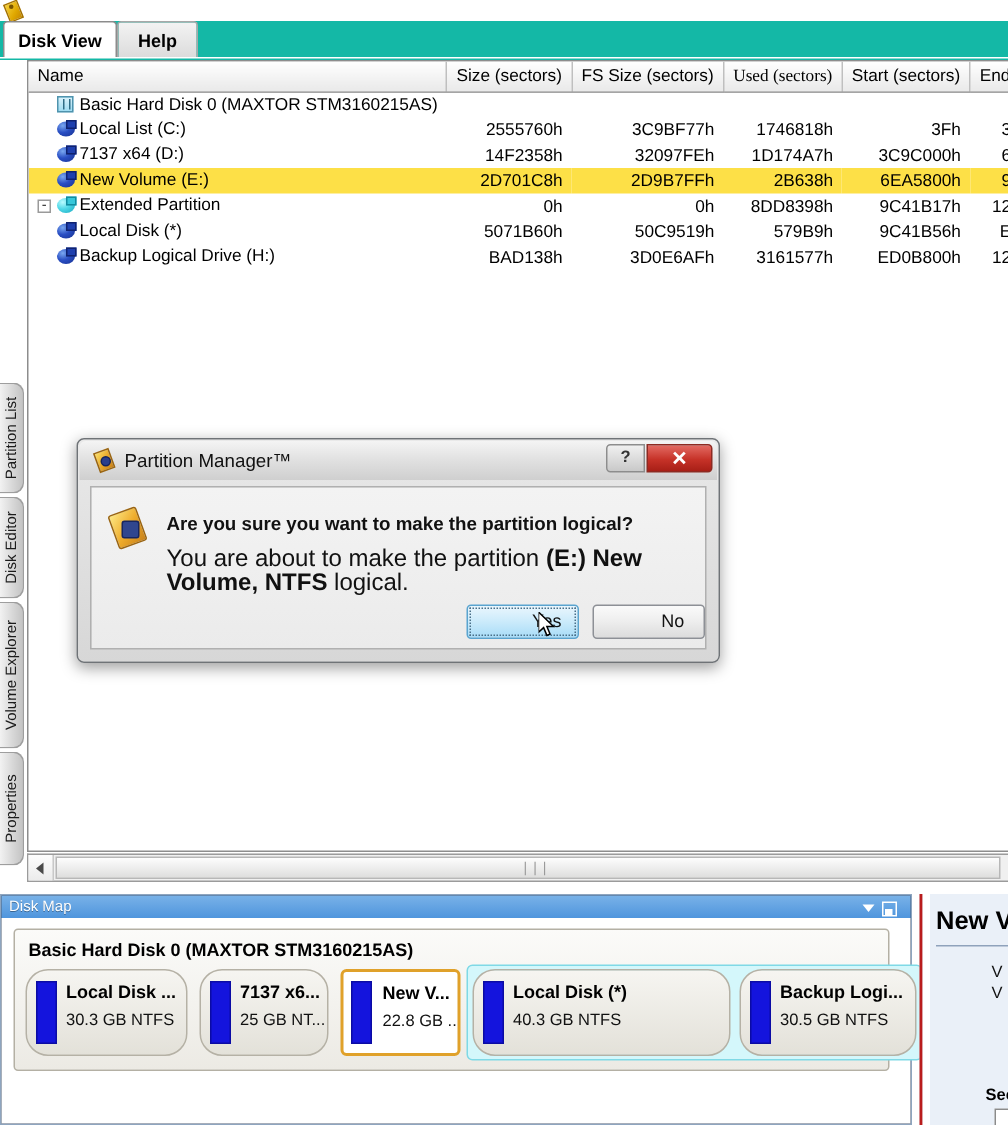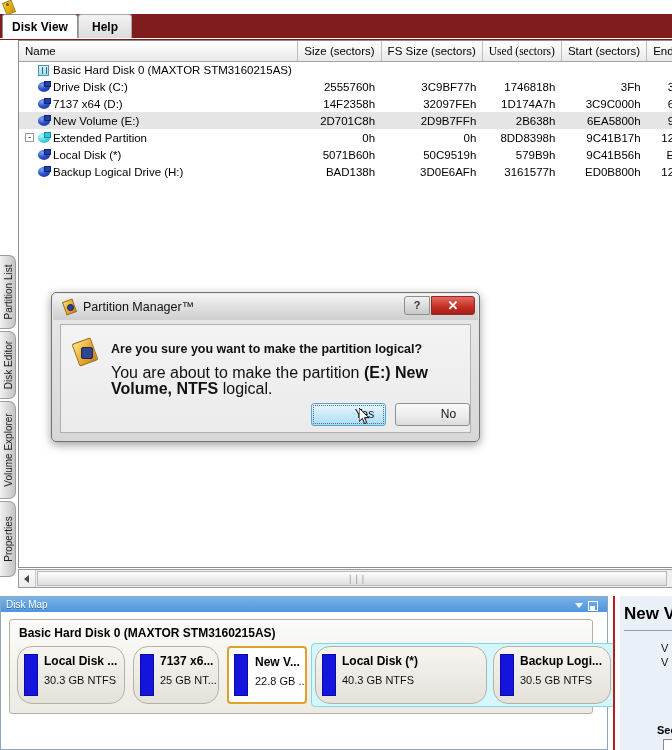--- a/index.html
+++ b/index.html
@@ -26,21 +26,21 @@
     border:1px solid #a57300;
   }
   .stray-icon .hole {
     position:absolute; left:4px; top:3px; width:3px; height:3px;
     border-radius:50%; background:#7a5400;
   }
 
   
   .tabstrip {
     position:absolute; left:0; top:14px; width:672px; height:26px;
-    background:#7f1d1d;
+    background:#14b8a6;
   }
   .tab {
     position:absolute; top:0; height:24px; line-height:24px;
     font-size:12px; font-weight:bold; text-align:center;
     border:1px solid #9a9a9a; border-bottom:none;
     border-radius:3px 3px 0 0;
     box-sizing:border-box;
   }
   .tab.active {
     left:2px; width:76px;
@@ -88,21 +88,21 @@
     border-right:1px solid #bfbfbf;
     border-bottom:1px solid #a5a5a5;
     padding:0 6px; text-align:left; white-space:nowrap;
     box-sizing:border-box;
   }
   table.grid td {
     height:17px; font-size:11.5px; padding:0 6px; white-space:nowrap;
     border:none; box-sizing:border-box;
   }
   table.grid td.num { text-align:right; }
-  tr.row-sel td { background:#e5e5e5; }
+  tr.row-sel td { background:#fde047; }
 
   .namecell { position:relative; padding-left:6px !important; }
   .indent1 { padding-left:8px; }
   .indent2 { padding-left:26px; }
   .indent3 { padding-left:44px; }
 
   .twisty {
     display:inline-block; width:9px; height:9px; line-height:7px;
     border:1px solid #9a9a9a; background:#ffffff; color:#1a1a1a;
     font-size:9px; text-align:center; vertical-align:middle;
@@ -398,21 +398,21 @@
       <tbody id="grid-body">
           <tr>
             <td class="namecell indent1"><span class="twisty none"></span><span class="ico-hd"></span><span class="rowlabel">Basic Hard Disk 0 (MAXTOR STM3160215AS)</span></td>
             <td class="num"></td>
             <td class="num"></td>
             <td class="num"></td>
             <td class="num"></td>
             <td class="num"></td>
           </tr>
           <tr>
-            <td class="namecell indent2"><span class="twisty none"></span><span class="ico ico-disk"><span class="d1"></span><span class="d2"></span></span><span class="rowlabel">Drive Disk (C:)</span></td>
+            <td class="namecell indent2"><span class="twisty none"></span><span class="ico ico-disk"><span class="d1"></span><span class="d2"></span></span><span class="rowlabel">Local List (C:)</span></td>
             <td class="num">2555760h</td>
             <td class="num">3C9BF77h</td>
             <td class="num">1746818h</td>
             <td class="num">3Fh</td>
             <td class="num">3</td>
           </tr>
           <tr>
             <td class="namecell indent2"><span class="twisty none"></span><span class="ico ico-disk"><span class="d1"></span><span class="d2"></span></span><span class="rowlabel">7137 x64 (D:)</span></td>
             <td class="num">14F2358h</td>
             <td class="num">32097FEh</td>

